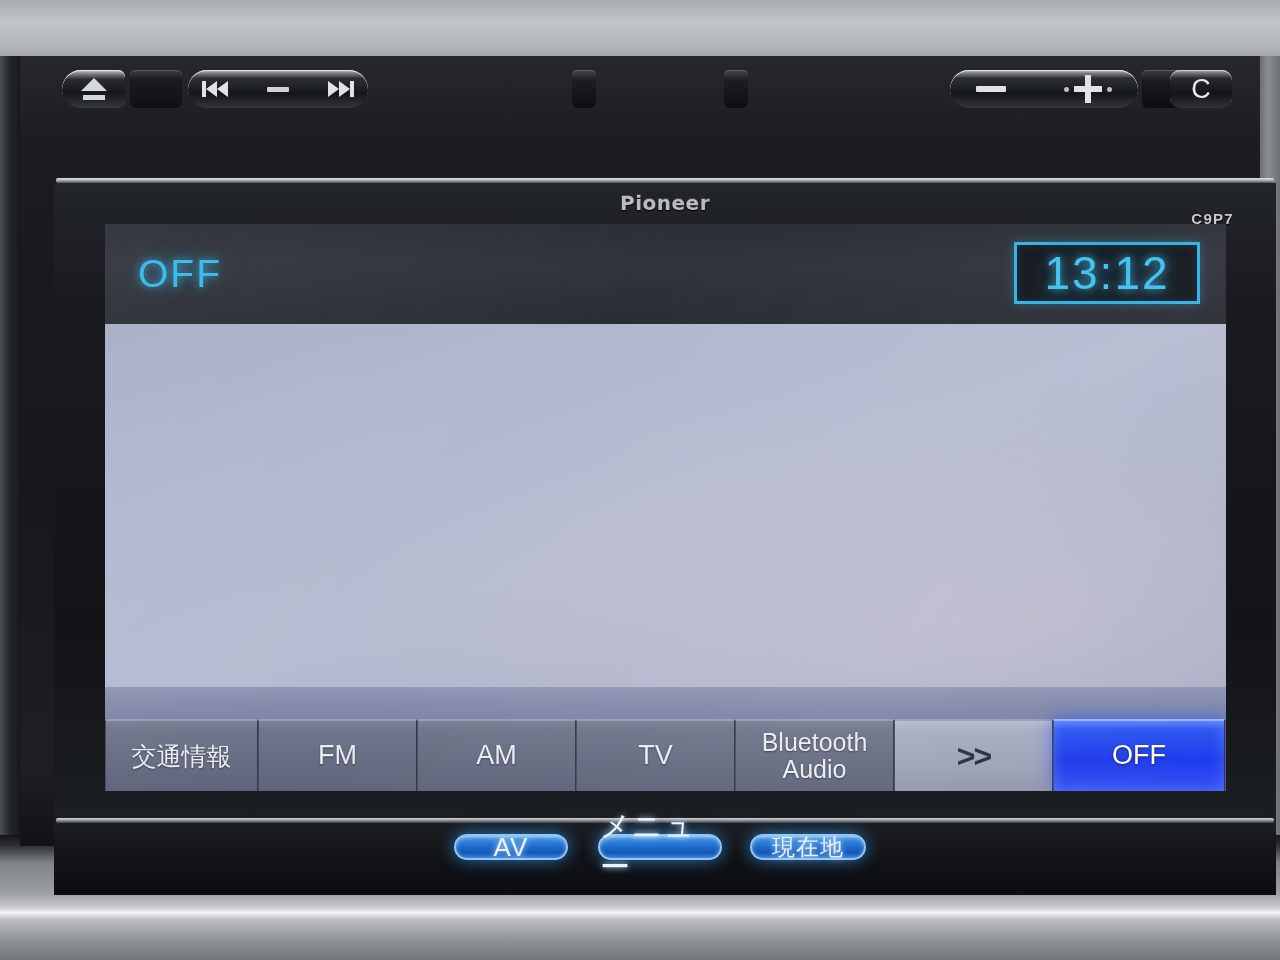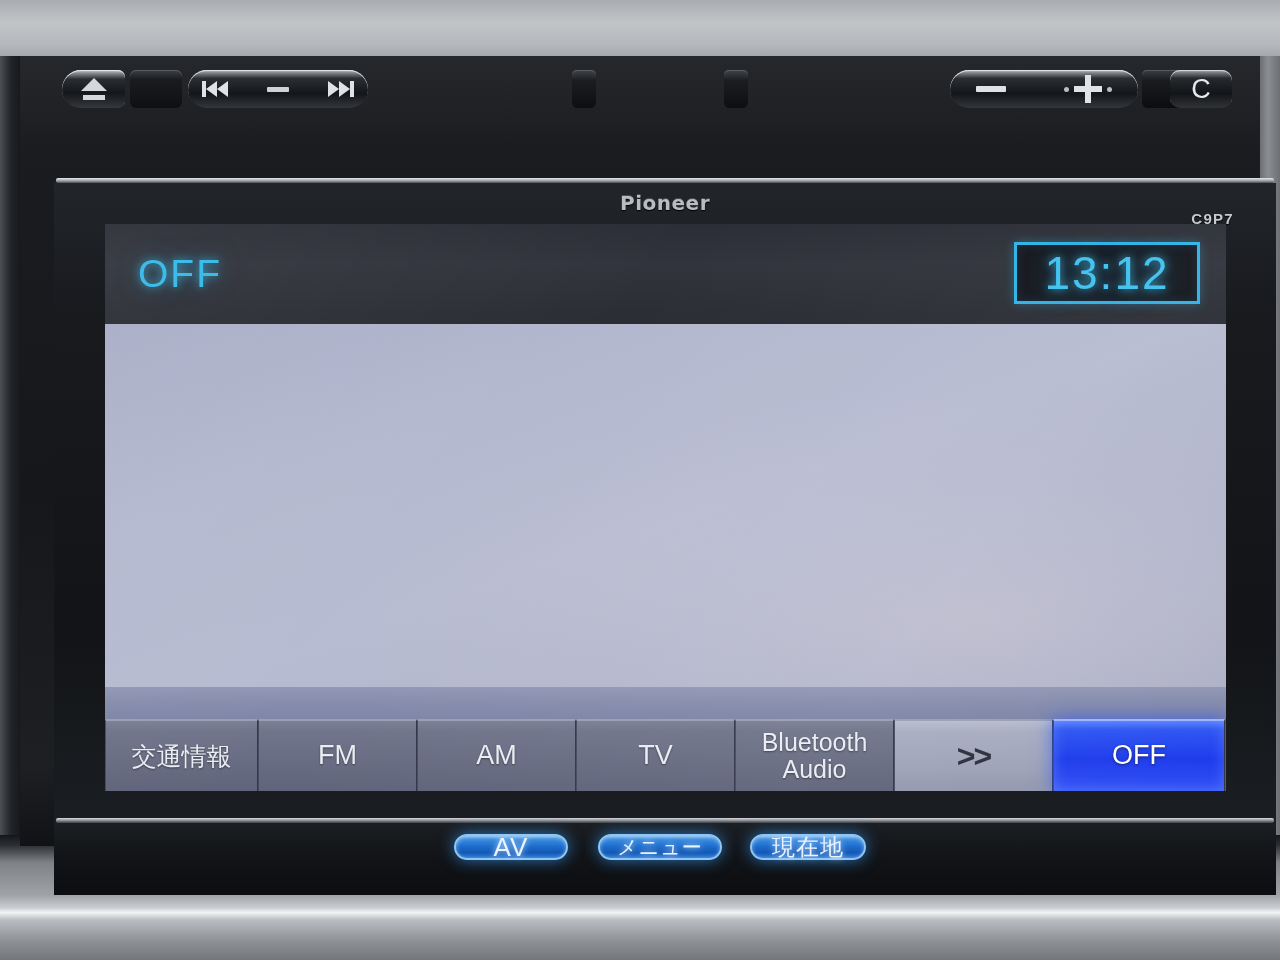--- a/index.html
+++ b/index.html
@@ -213,21 +213,21 @@
     border-radius:17px;
     display:flex; align-items:center; justify-content:center;
     color:#e8f3ff;
     background:linear-gradient(180deg,#7fb6ef 0%,#3f8ede 12%,#1e6fd0 45%,#1558b4 75%,#2a79d8 100%);
     border:2px solid #8fc6f5;
     box-shadow:0 0 16px rgba(48,140,225,.8), inset 0 1px 4px rgba(190,225,255,.55);
     text-shadow:0 0 6px rgba(220,240,255,.9);
     letter-spacing:1px;
   }
   #btn-av    { left:434px; width:114px; font-size:26px; }
-  #btn-menu  { left:578px; width:124px; font-size:20px; font-family:"DejaVu Sans", sans-serif; }
+  #btn-menu  { left:578px; width:124px; font-size:30px; font-family:"DejaVu Sans", sans-serif; }
   #btn-here  { left:730px; width:116px; font-size:23px; font-family:Liberation Serif, serif; }
 
   
   #key-gap2 { left:552px; width:24px; border-radius:5px;
     background:linear-gradient(180deg,#404449 0%,#1b1d21 28%,#0c0e11 100%);
     box-shadow:inset 0 1px 0 #5c6065; }
   #key-gap3 { left:704px; width:24px; border-radius:5px;
     background:linear-gradient(180deg,#404449 0%,#1b1d21 28%,#0c0e11 100%);
     box-shadow:inset 0 1px 0 #5c6065; }
 

